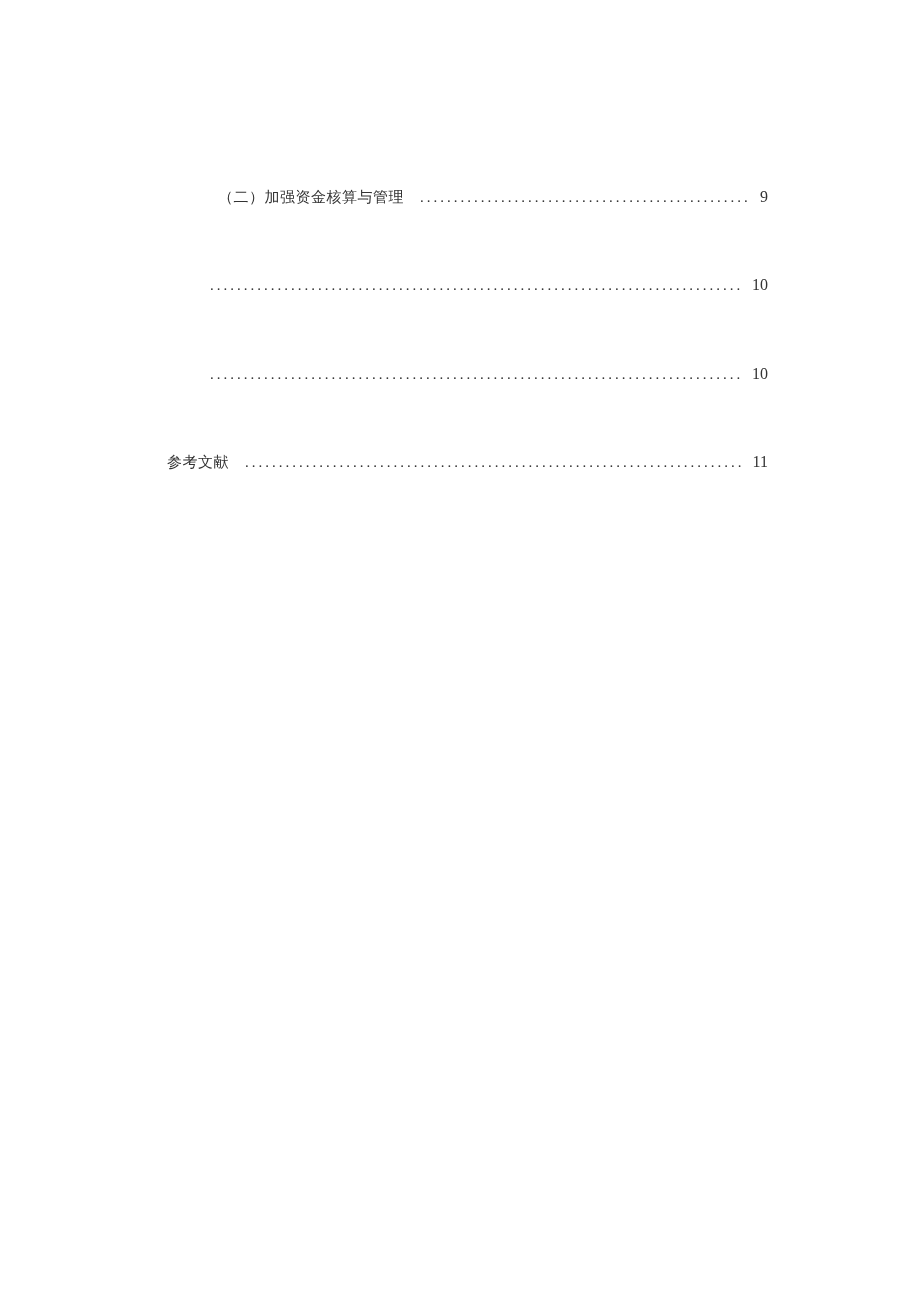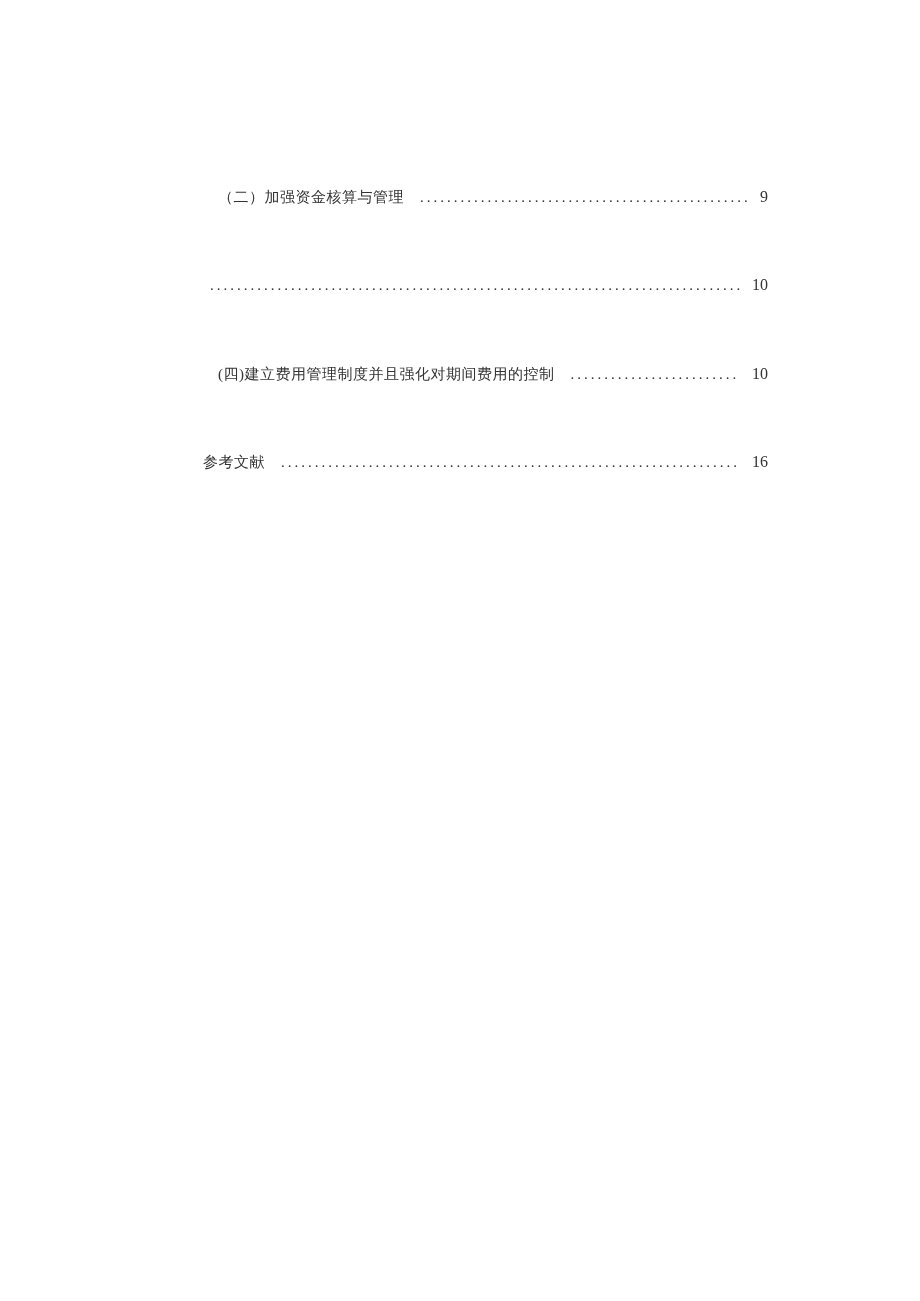--- a/index.html
+++ b/index.html
@@ -26,21 +26,20 @@
       font-size: 15px;
       line-height: 1.4;
       margin-bottom: 18px;
       white-space: nowrap;
     }
     .toc-entry.indent-1 {
       padding-left: 51px;
     }
     .toc-entry.indent-0 {
       padding-left: 0px;
-      margin-left: 36px;
     }
     .toc-title {
       flex-shrink: 0;
       letter-spacing: 0.5px;
     }
     .toc-dots {
       flex: 1;
       overflow: hidden;
       letter-spacing: 3px;
       padding-left: 4px;
@@ -63,22 +62,21 @@
   <div class="toc-entry indent-1">
     <span class="toc-title">（二）加强资金核算与管理</span>
     <span class="toc-dots"></span>
     <span class="toc-page">9</span>
   </div>
   <div class="toc-entry indent-1">
     <span class="toc-dots"></span>
     <span class="toc-page">10</span>
   </div>
   <div class="toc-entry indent-1">
-    <span class="toc-title">(四)建立费用管理制度并且强化对期间费用的控制</span>
     <span class="toc-dots"></span>
     <span class="toc-page">10</span>
   </div>
   <div class="toc-entry indent-0">
     <span class="toc-title">参考文献</span>
     <span class="toc-dots"></span>
-    <span class="toc-page">16</span>
+    <span class="toc-page">11</span>
   </div>
 </div>
 
 </body></html>

